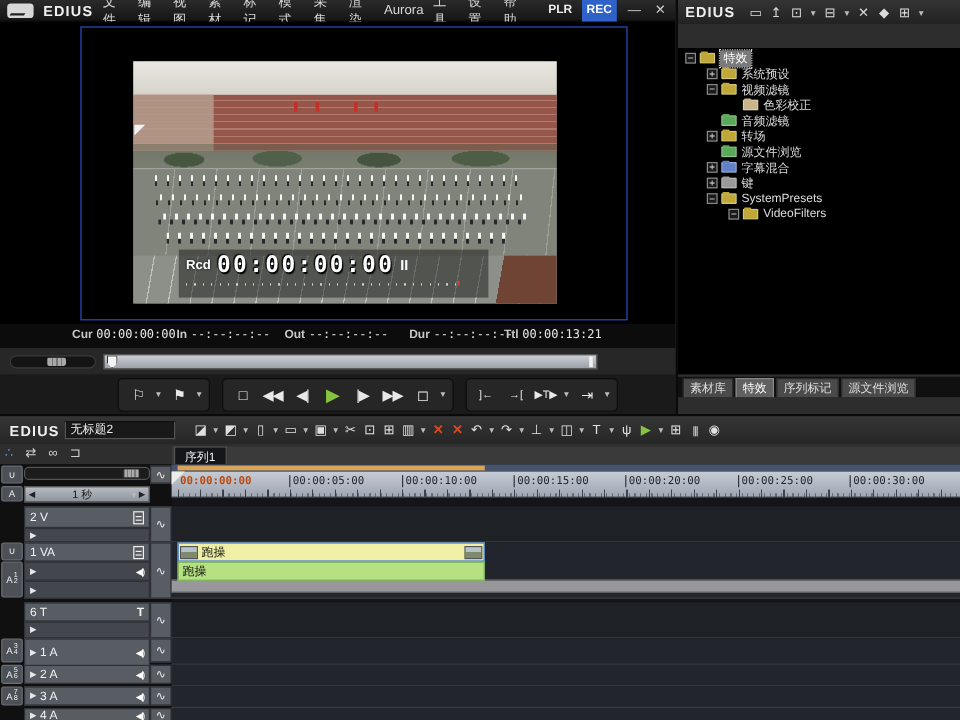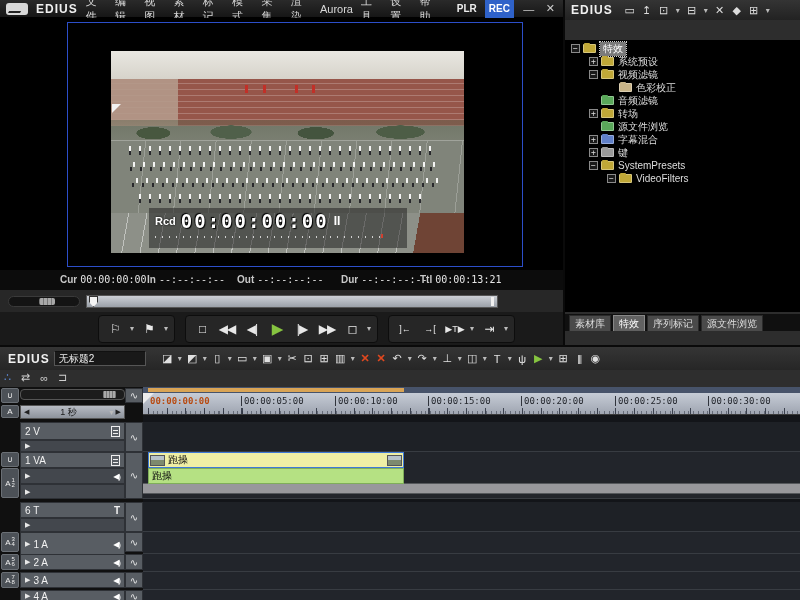--- a/index.html
+++ b/index.html
@@ -420,20 +420,23 @@
       </span>
     </div>
 
     <div class="tl-subrow">
       <span class="mini-icons">
         <span class="mini blue">∴</span>
         <span class="mini">⇄</span>
         <span class="mini">∞</span>
         <span class="mini">⊐</span>
       </span>
+      <span class="seq-strip">
+        <span class="seq-tab">序列1</span>
+      </span>
     </div>
 
     <div class="track-area">
 
       <div class="left-col">
 
         <div class="patch" style="top:1px; height:15px">
             <span>∪</span>
           </div>
         <div class="scale-slider" style="top:2px; height:11px">

